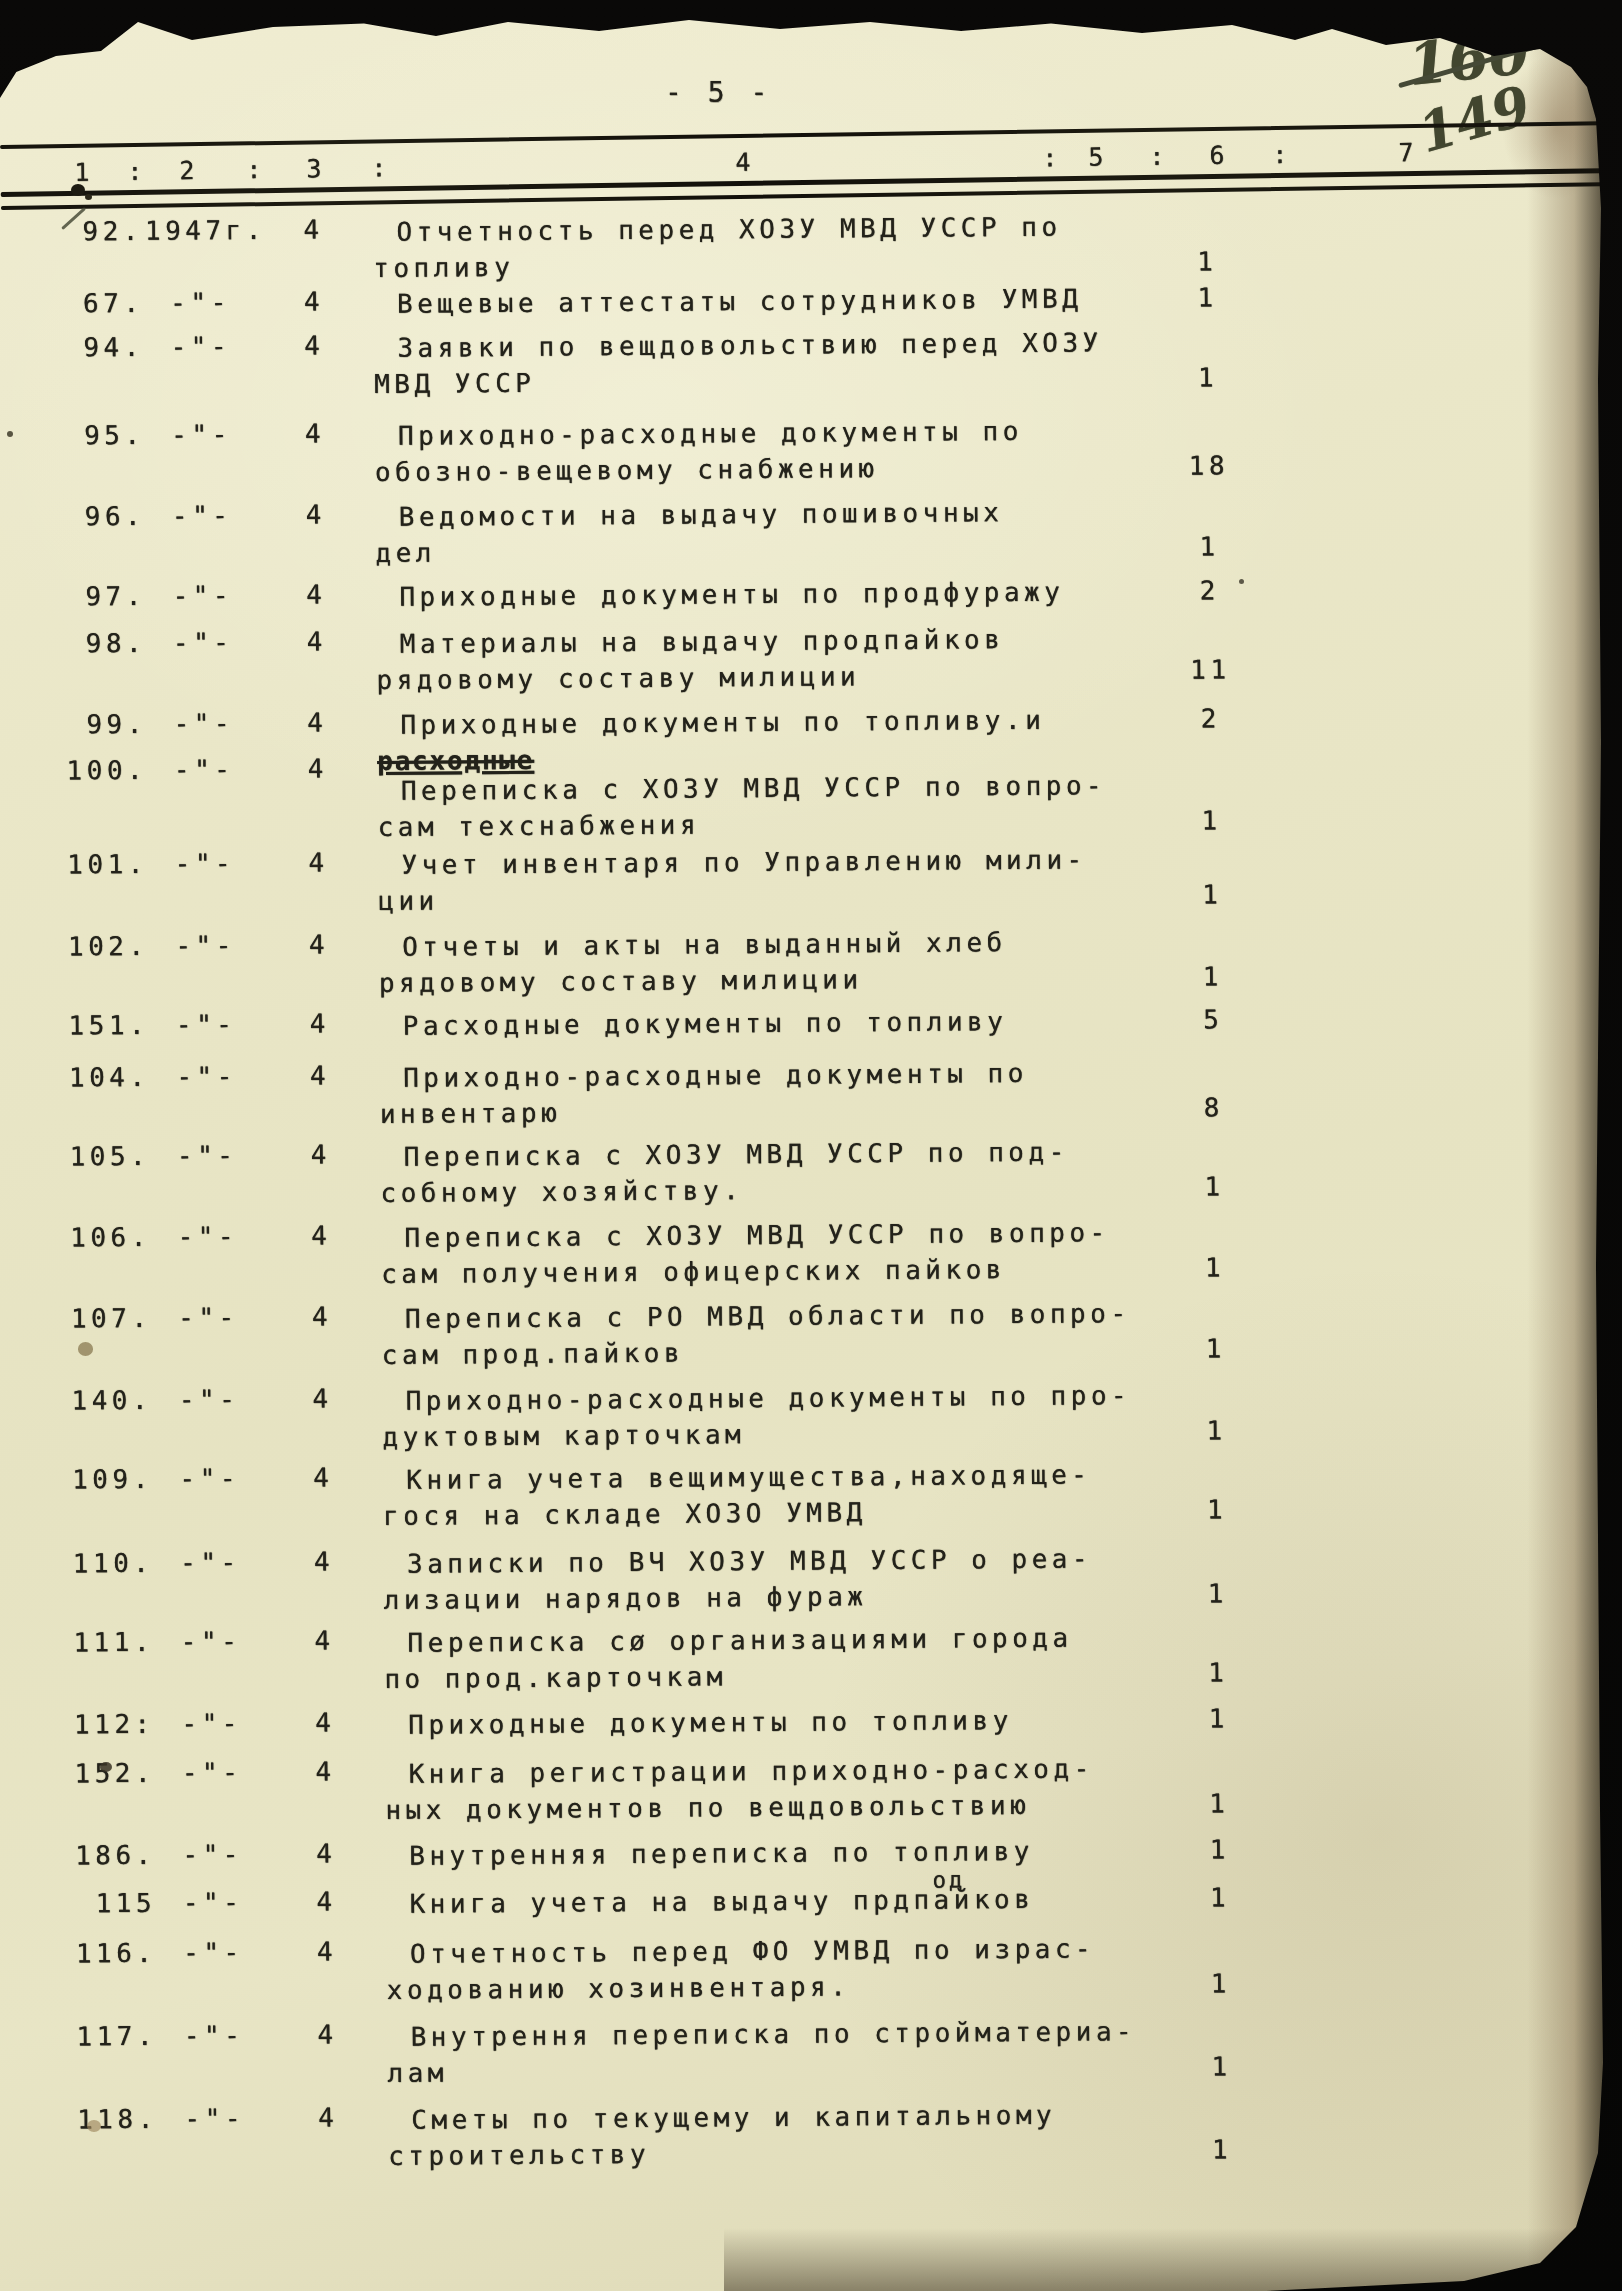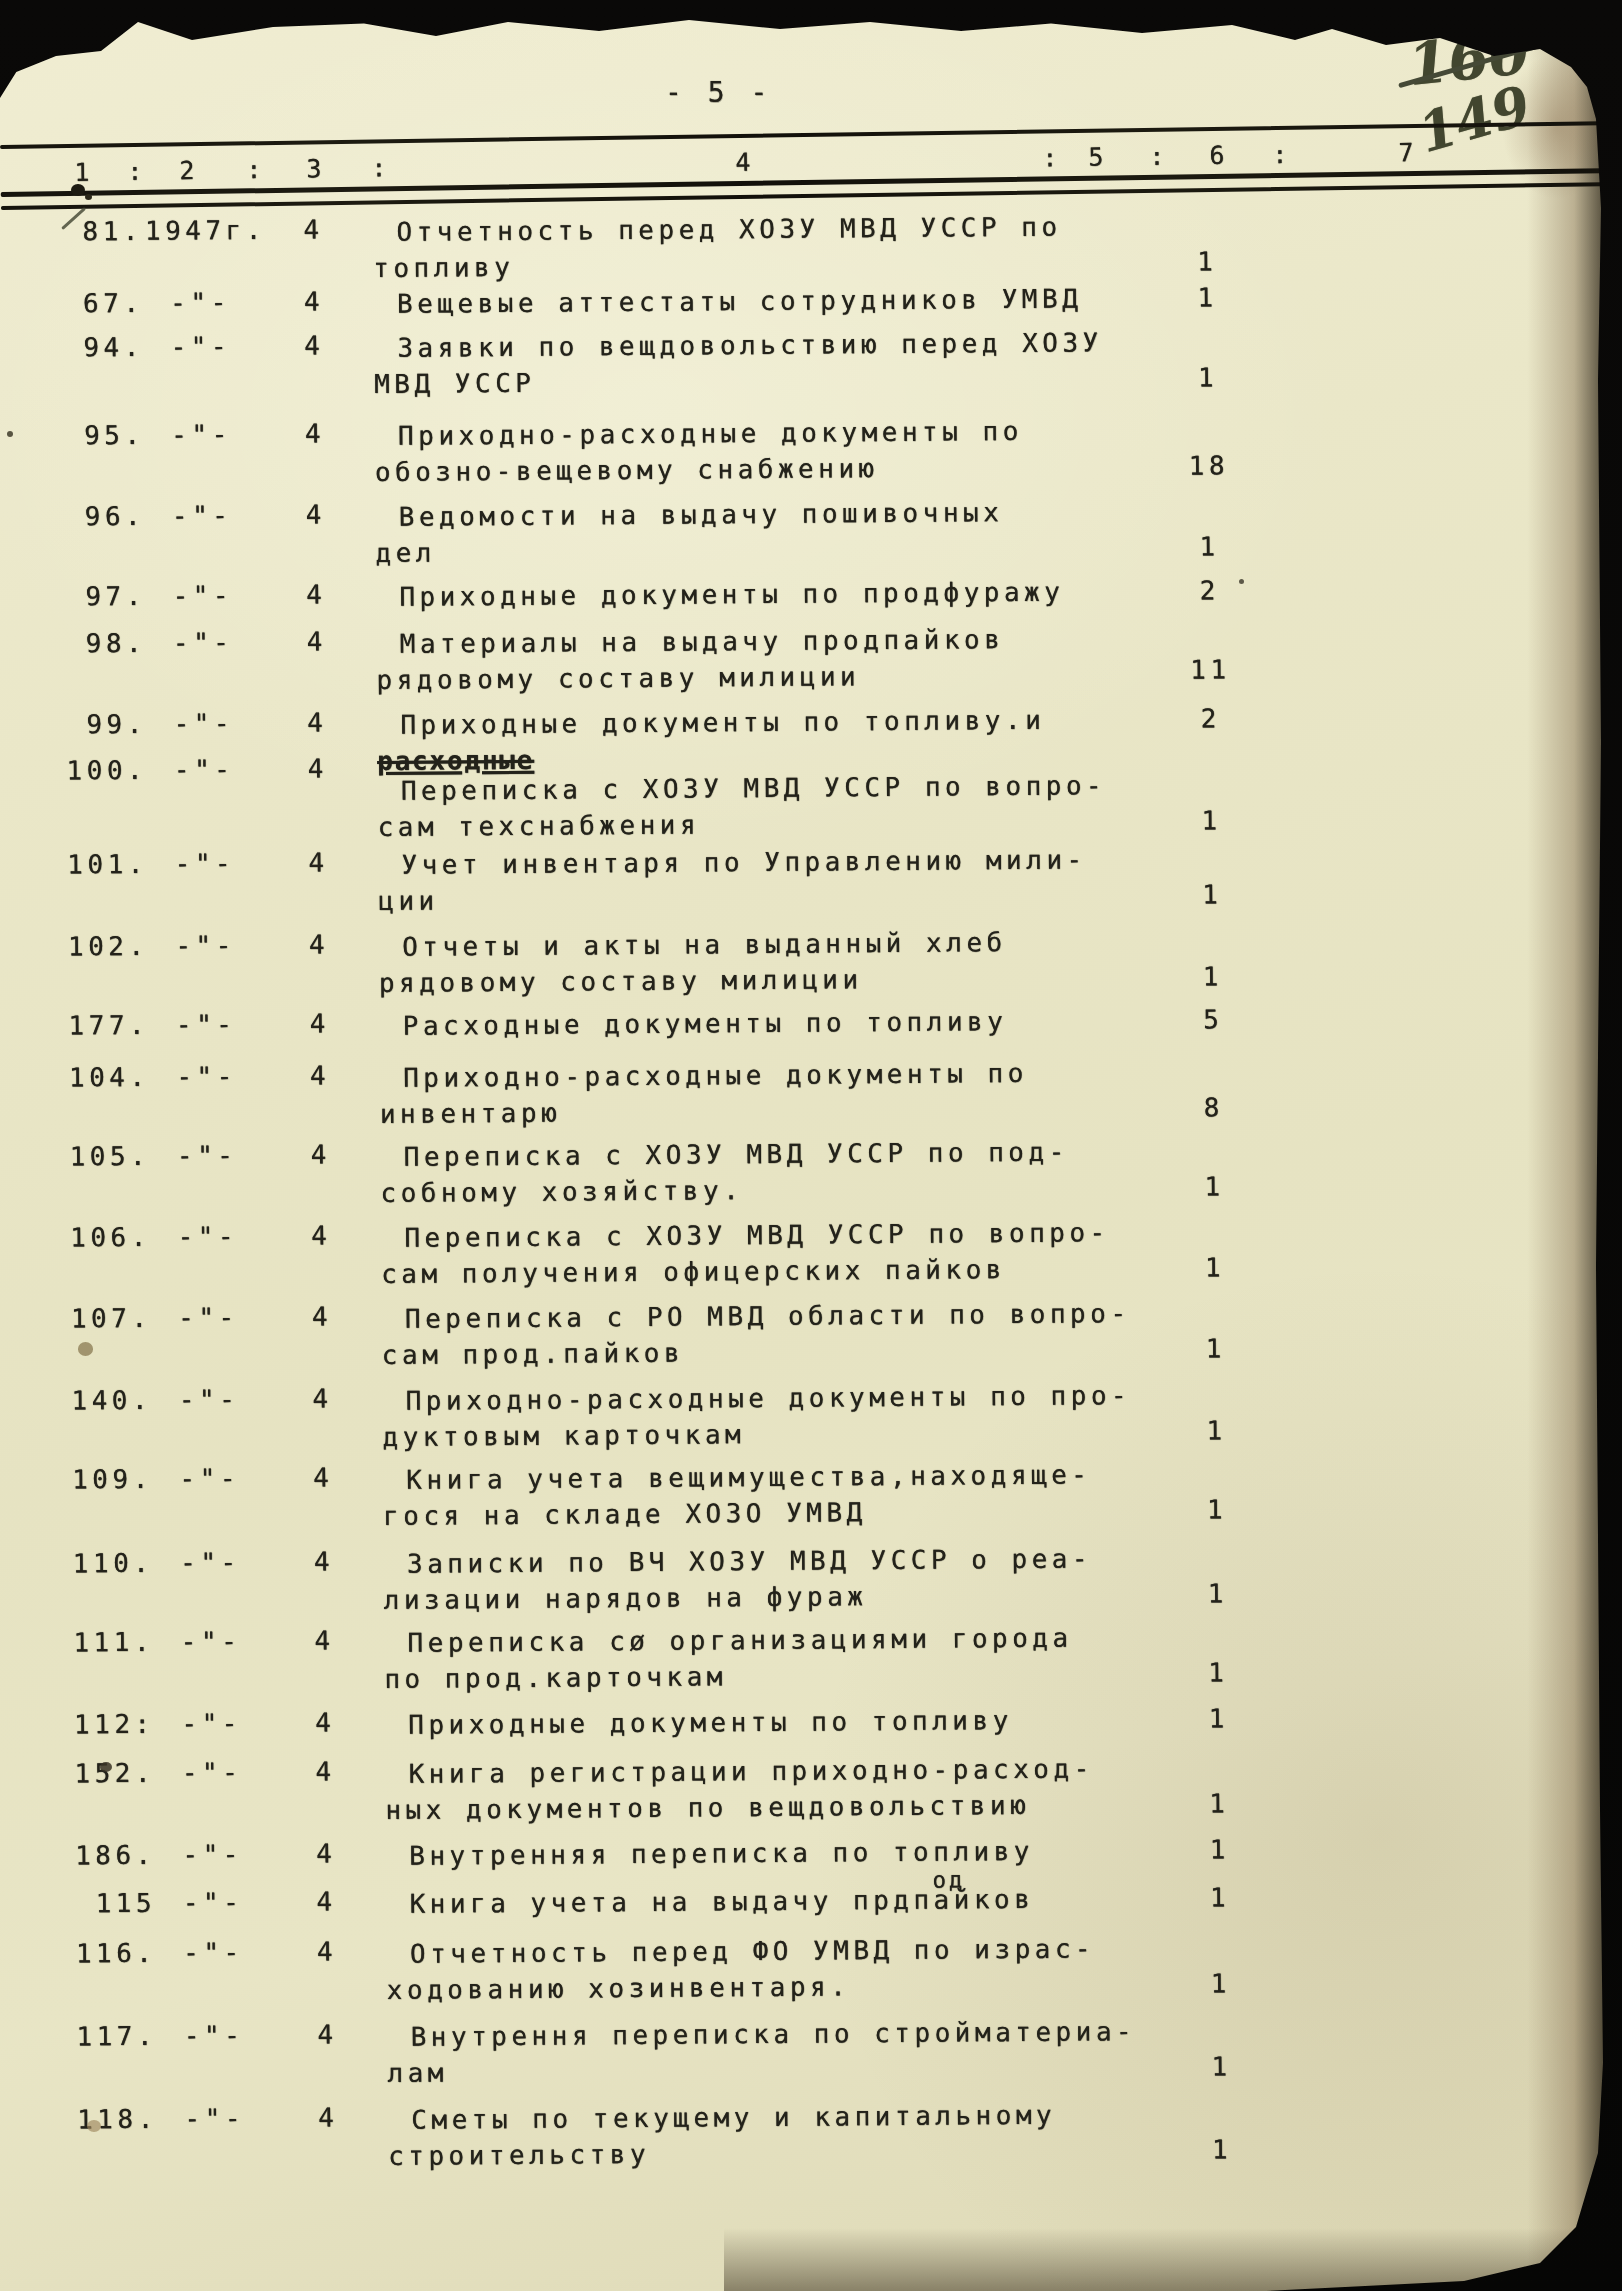--- a/index.html
+++ b/index.html
@@ -145,21 +145,21 @@
         <span class="hcell typed" style="left: 1088px;">5</span>
         <span class="hcell typed" style="left: 1149px;">:</span>
         <span class="hcell typed" style="left: 1209px;">6</span>
         <span class="hcell typed" style="left: 1272px;">:</span>
         <span class="hcell typed" style="left: 1398px;">7</span>
       </div>
 
     <div id="rows-layer">
 
     <div class="row" style="top: 217px;">
-          <span class="cell-num typed">81.</span>
+          <span class="cell-num typed">92.</span>
           <span class="cell-date typed">1947г.</span>
           <span class="cell-cat typed">4</span>
           <div class="cell-desc typed" style="top: 0px;">
             <div class="desc-line first">Отчетность перед ХОЗУ МВД УССР по</div>
             <div class="desc-line">топливу</div>
           </div>
           <span class="cell-count typed" style="top: 36px;">1</span>
         </div>
         <div class="row" style="top: 289px;">
           <span class="cell-num typed">67.</span>
@@ -253,21 +253,21 @@
           <span class="cell-num typed">102.</span>
           <span class="cell-date typed">-"-</span>
           <span class="cell-cat typed">4</span>
           <div class="cell-desc typed" style="top: 0px;">
             <div class="desc-line first">Отчеты и акты на выданный хлеб</div>
             <div class="desc-line">рядовому составу милиции</div>
           </div>
           <span class="cell-count typed" style="top: 36px;">1</span>
         </div>
         <div class="row" style="top: 1011px;">
-          <span class="cell-num typed">177.</span>
+          <span class="cell-num typed">151.</span>
           <span class="cell-date typed">-"-</span>
           <span class="cell-cat typed">4</span>
           <div class="cell-desc typed" style="top: 0px;">
             <div class="desc-line first">Расходные документы по топливу</div>
           </div>
           <span class="cell-count typed" style="top: 0px;">5</span>
         </div>
         <div class="row" style="top: 1063px;">
           <span class="cell-num typed">104.</span>
           <span class="cell-date typed">-"-</span>

